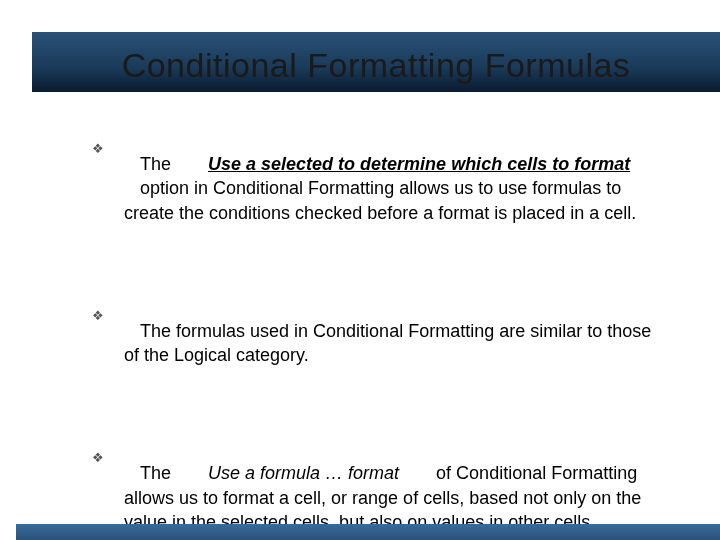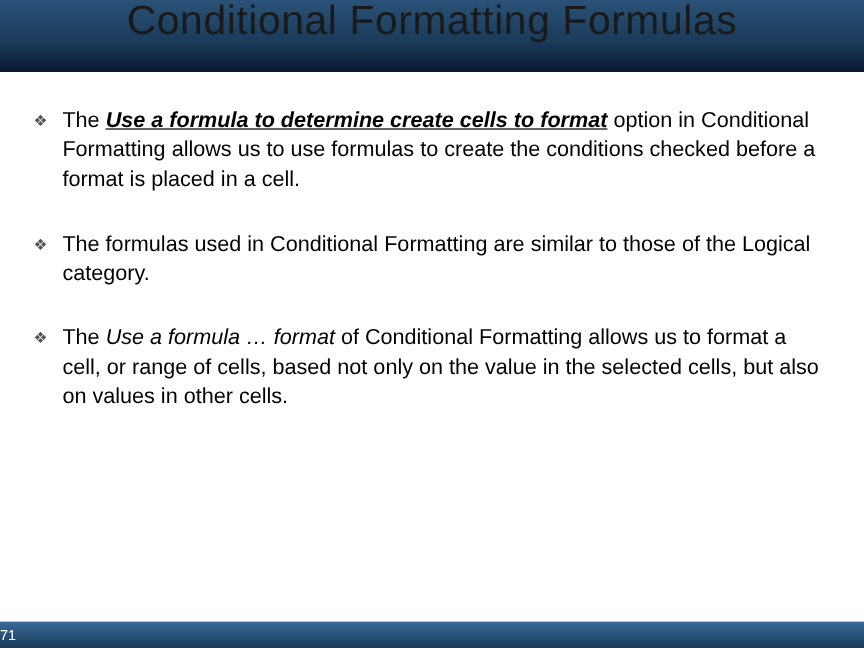--- a/index.html
+++ b/index.html
@@ -1,15 +1,15 @@
 <!DOCTYPE html>
 <html><head>
 <meta charset="utf-8">
 <style>
-  * { margin: 0; padding: 0; box-sizing: border-box; }
+  * { margin: 0; padding: 16px; box-sizing: border-box; }
   html, body { width: 720px; height: 540px; overflow: hidden; }
   body {
     font-family: Arial, Helvetica, sans-serif;
     background: #ffffff;
     position: relative;
   }
   .title-band {
     width: 100%;
     height: 60px;
     background: linear-gradient(to bottom, #2a5278 0%, #1a3a58 60%, #0a1a30 100%);
@@ -65,21 +65,21 @@
 
 <div class="title-band">
   <div class="title-text">Conditional Formatting Formulas</div>
 </div>
 
 <div class="content">
 
   <div class="bullet-item">
     <div class="bullet-marker">❖</div>
     <div class="bullet-body">
-      <span>The </span><span class="uli">Use a formula to determine create cells to format</span><span> option in Conditional Formatting allows us to use formulas to create the conditions checked before a format is placed in a cell.</span>
+      <span>The </span><span class="uli">Use a selected to determine which cells to format</span><span> option in Conditional Formatting allows us to use formulas to create the conditions checked before a format is placed in a cell.</span>
     </div>
   </div>
 
   <div class="bullet-item">
     <div class="bullet-marker">❖</div>
     <div class="bullet-body">
       <span>The formulas used in Conditional Formatting are similar to those of the Logical category.</span><span></span><span></span>
     </div>
   </div>
 

